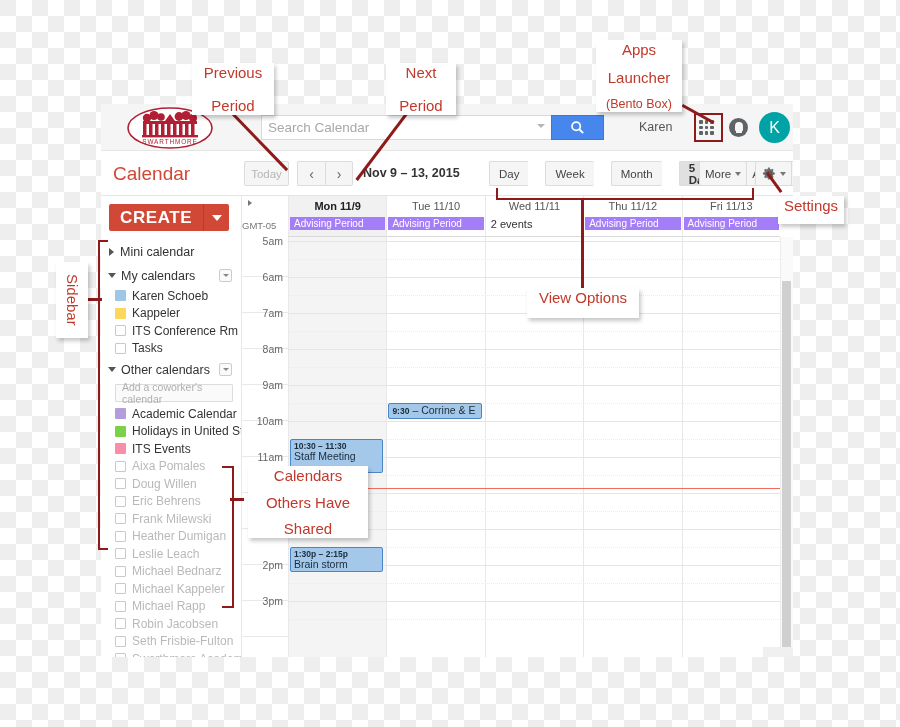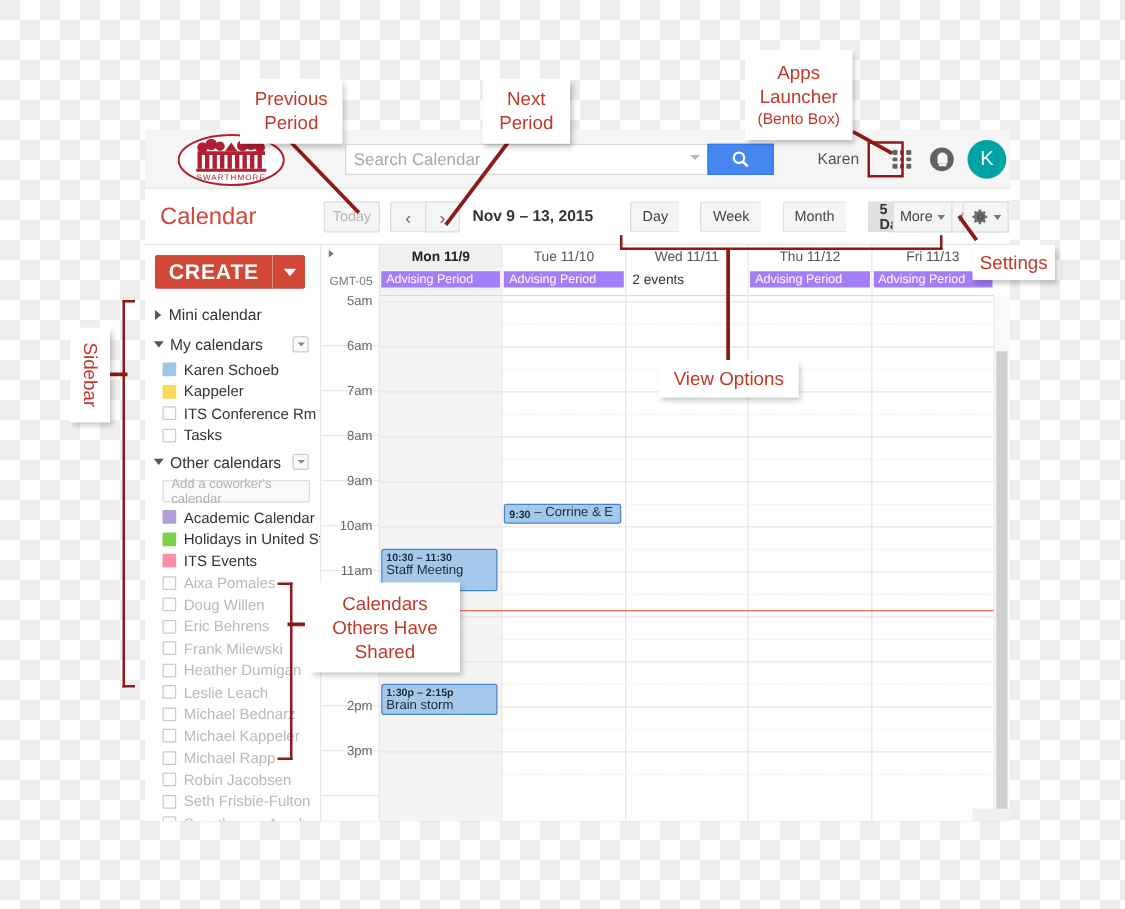--- a/index.html
+++ b/index.html
@@ -10,23 +10,23 @@
     background:
       repeating-conic-gradient(#ffffff 0% 25%, #eeeeee 0% 50%) 0 0/32px 32px;
     position:relative;
     overflow:hidden;
     -webkit-font-smoothing:antialiased;
   }
 
   
   .app {
     position:absolute;
-    left:116px; top:104px;
+    left:101px; top:104px;
     width:692px; height:553px;
-    background:#bef264;
+    background:#1d4ed8;
     overflow:hidden;
   }
 
   
   .topbar {
     position:absolute; left:0; top:0; width:692px; height:47px;
     background:#f5f5f5;
     border-bottom:1px solid #e5e5e5;
   }
   .logo {
@@ -161,21 +161,21 @@
     border-radius:1px; cursor:text;
   }
 
   
   .grid {
     position:absolute; left:140px; top:92px; width:552px; height:461px;
     background:#fff; border-left:1px solid #e8e8e8; overflow:hidden;
   }
   .gridhead { position:absolute; left:0; top:0; width:552px; height:41px; }
   .tzlabel {
-    position:absolute; left:0; top:24px; width:46px; text-align:right;
+    position:absolute; left:0; top:24px; width:46px; text-align:left;
     font-size:9.5px; color:#777; padding-right:5px;
   }
   .allday-tri {
     position:absolute; left:6px; top:4px;
     width:0;height:0;border-top:3.5px solid transparent;border-bottom:3.5px solid transparent;border-left:4.5px solid #777;
   }
   .dayhead {
     position:absolute; top:0; height:19px; text-align:center;
     font-size:11px; color:#555; border-left:1px solid #e8e8e8;
     display:flex; align-items:center; justify-content:center;
@@ -222,21 +222,21 @@
     background:#cfcfcf; border-radius:1px; cursor:pointer;
   }
   .vtrack { position:absolute; right:0; top:41px; width:13px; height:420px; background:#fafafa; border-left:1px solid #ececec; }
   .hscroll-corner { position:absolute; right:0; bottom:0; width:30px; height:10px; background:#f0f0f0; }
 
   
   .callout {
     position:absolute; background:#fff; color:#c0392b;
     font-size:15px; text-align:center; line-height:19px;
     box-shadow:2px 3px 4px rgba(0,0,0,.22);
-    display:flex; flex-direction:column; align-items:center; justify-content:center;
+    display:flex; flex-direction:column; align-items:center; justify-content:space-between;
     z-index:40;
   }
   .callout small { font-size:12.5px; line-height:16px; }
   .ann-line { position:absolute; background:#8e1a1a; z-index:39; transform-origin:0 0; }
   .brk { position:absolute; border:2.5px solid #8e1a1a; z-index:39; }
   .brk-left { border-right:none; }
   .brk-stub { position:absolute; background:#8e1a1a; height:2.5px; z-index:39; }
   .ann-box { position:absolute; border:2.5px solid #8e1a1a; z-index:41; }
   .vert-callout {
     position:absolute; background:#fff; box-shadow:2px 3px 4px rgba(0,0,0,.22);

